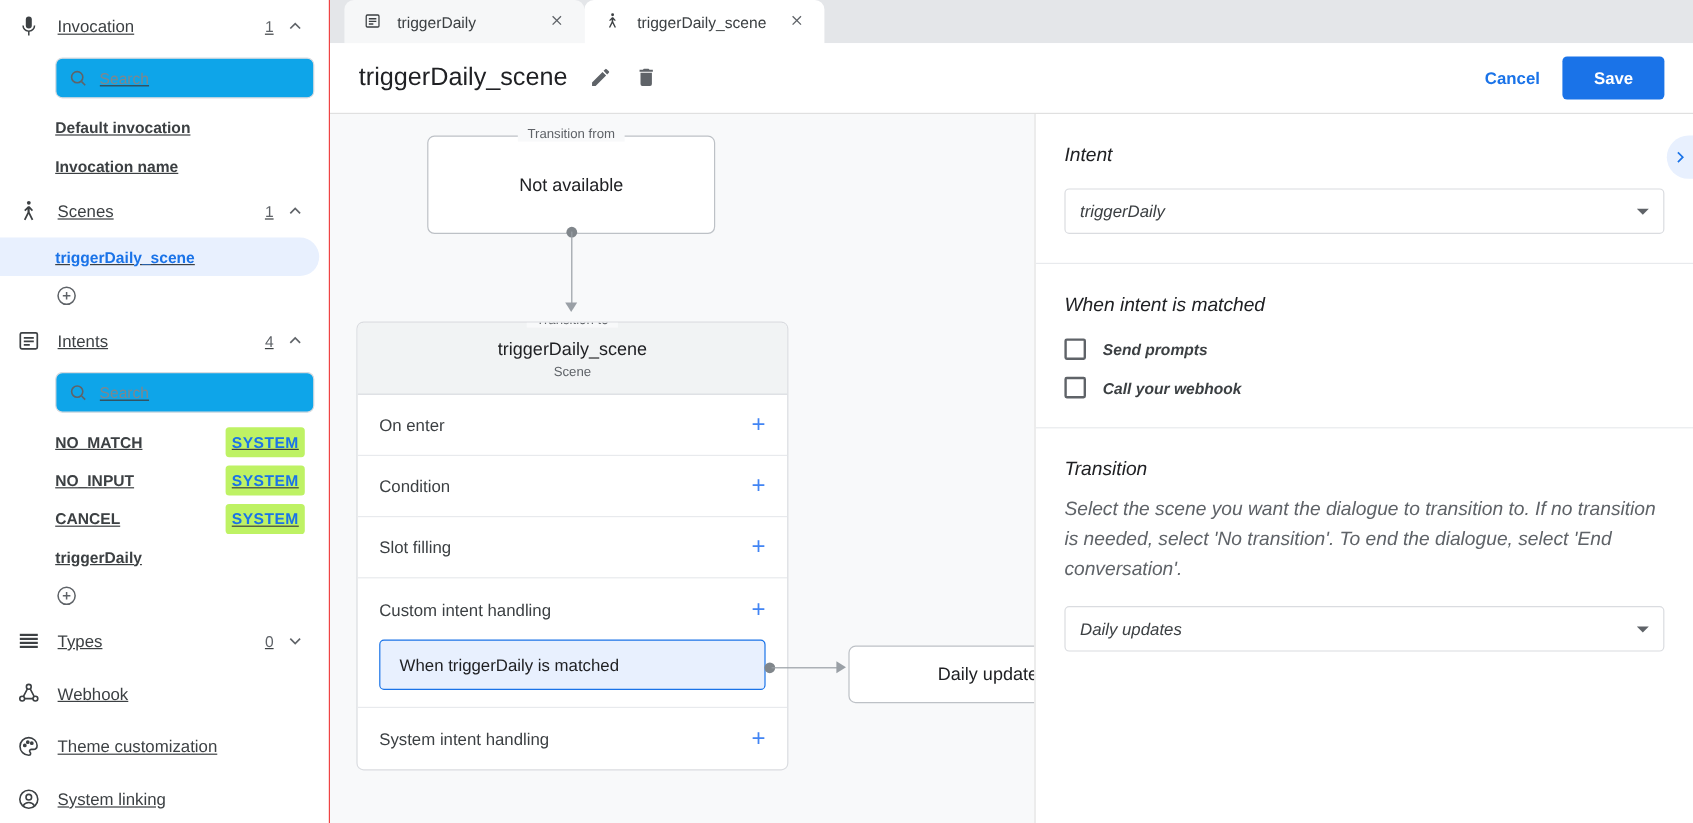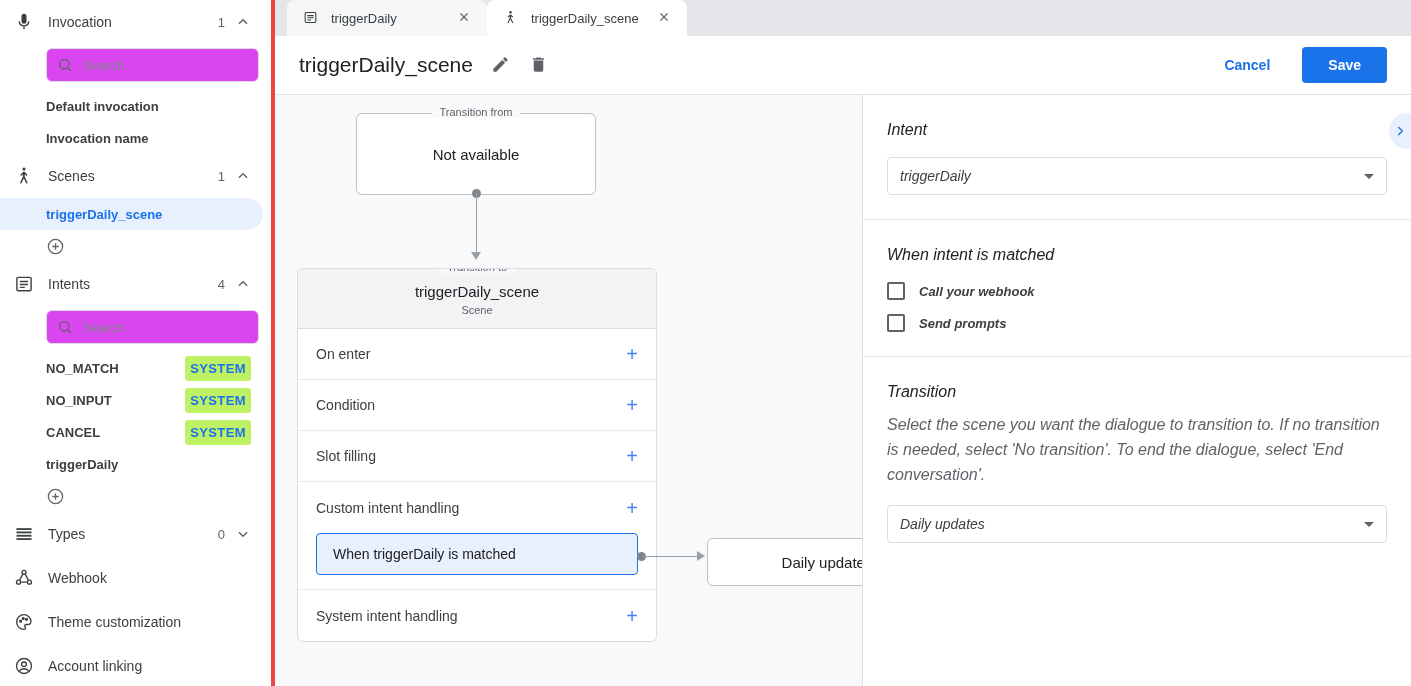--- a/index.html
+++ b/index.html
@@ -9,45 +9,46 @@
     background: #ffffff;
     overflow: hidden;
     color: #3c4043;
   }
   .app { display: flex; width: 1411px; height: 686px; }
 
   
   .sidebar {
     width: 275px; height: 686px;
     background: #ffffff;
-    border-right: 4px solid #ef4444;
+    border-right: 1px solid #ef4444;
     flex: 0 0 275px;
     overflow: hidden;
     position: relative;
+    text-decoration: underline;
   }
   .nav-group-header {
     display: flex; align-items: center;
     height: 44px; padding: 0 20px 0 12px;
     cursor: pointer; user-select: none;
   }
   .nav-ico {
     width: 24px; height: 24px; flex: 0 0 24px;
     display: flex; align-items: center; justify-content: center;
     color: #3c4043; margin-right: 12px;
   }
   .nav-ico svg { display: block; }
   .nav-title { font-size: 14px; color: #3c4043; flex: 1 1 auto; }
   .nav-count { font-size: 13px; color: #5f6368; margin-right: 10px; }
   .chev { width: 16px; height: 16px; color: #5f6368; display:flex; align-items:center; justify-content:center;}
 
   .search-wrap { padding: 4px 12px 8px 46px; }
   .search-box {
     display: flex; align-items: center;
     height: 34px; border: 1px solid #dadce0; border-radius: 6px;
-    padding: 0 10px; background: #d946ef;
+    padding: 0 10px; background: #0ea5e9;
   }
   .search-box svg { color: #5f6368; flex: 0 0 16px; }
   .search-box input {
     border: none; outline: none; font-size: 13px;
     font-family: "Liberation Sans", sans-serif;
     color: #3c4043; margin-left: 10px; width: 100%; background: transparent;
   }
   .search-box input::placeholder { color: #80868b; }
 
   .leaf-item {
@@ -102,21 +103,21 @@
   .head-ico { width: 20px; height: 20px; color: #5f6368; margin-left: 18px; cursor: pointer; display:flex; }
   .head-spacer { flex: 1 1 auto; }
   .btn-text {
     font-size: 14px; color: #1a73e8; font-weight: bold;
     background: none; border: none; cursor: pointer;
     padding: 8px 12px; font-family: "Liberation Sans", sans-serif;
   }
   .btn-primary {
     font-size: 14px; color: #fff; font-weight: bold;
     background: #1a73e8; border: none; border-radius: 4px;
-    padding: 10px 26px; cursor: pointer; margin-left: 20px;
+    padding: 10px 26px; cursor: pointer; margin-left: 7px;
     font-family: "Liberation Sans", sans-serif;
   }
 
   .body-area { flex: 1 1 auto; display: flex; min-height: 0; }
 
   
   .canvas {
     flex: 1 1 auto; background: #f8f9fa; position: relative; overflow: hidden;
   }
   .fieldbox { position: absolute; }
@@ -356,21 +357,21 @@
       <span class="nav-title">Theme customization</span>
     </div>
     <div class="nav-group-header">
       <span class="nav-ico">
         <svg width="20" height="20" viewBox="0 0 24 24" fill="none" stroke="currentColor" stroke-width="1.6">
             <circle cx="12" cy="12" r="9"></circle>
             <circle cx="12" cy="10" r="2.8"></circle>
             <path d="M6.3 18.6a6.6 6.6 0 0 1 11.4 0"></path>
           </svg>
       </span>
-      <span class="nav-title">Account linking</span>
+      <span class="nav-title">System linking</span>
     </div>
 
   </div>
 
   <div class="main">
 
     <div class="tabstrip">
       <div class="tab">
         <span class="tab-ico">
           <svg width="15" height="15" viewBox="0 0 24 24" fill="none" stroke="currentColor" stroke-width="1.7">
@@ -485,25 +486,25 @@
           <div class="select">
             <span class="sv">triggerDaily</span>
             <span class="caret"></span>
           </div>
         </div>
 
         <div class="panel-sec">
           <div class="sec-title">When intent is matched</div>
           <div class="cbrow">
             <span class="cbox"></span>
-            <span class="cblabel">Call your webhook</span>
+            <span class="cblabel">Send prompts</span>
           </div>
           <div class="cbrow">
             <span class="cbox"></span>
-            <span class="cblabel">Send prompts</span>
+            <span class="cblabel">Call your webhook</span>
           </div>
         </div>
 
         <div class="panel-sec">
           <div class="sec-title" style="margin-bottom:12px;">Transition</div>
           <div class="sec-desc" style="margin-top:0;">Select the scene you want the dialogue to transition to. If no transition is needed, select 'No transition'. To end the dialogue, select 'End conversation'.</div>
           <div class="select">
             <span class="sv">Daily updates</span>
             <span class="caret"></span>
           </div>

